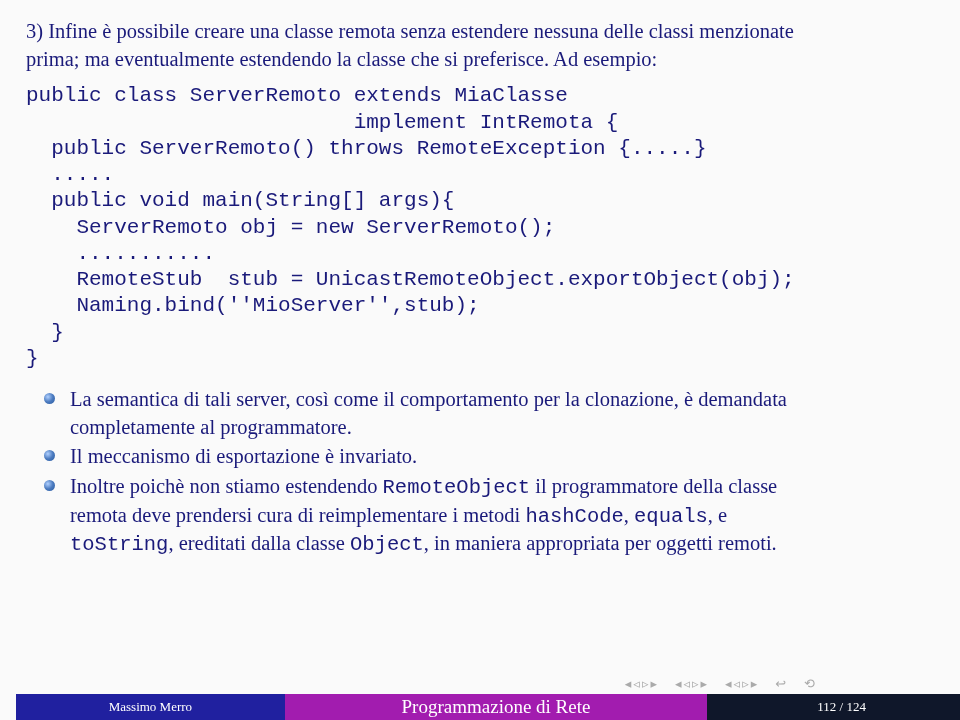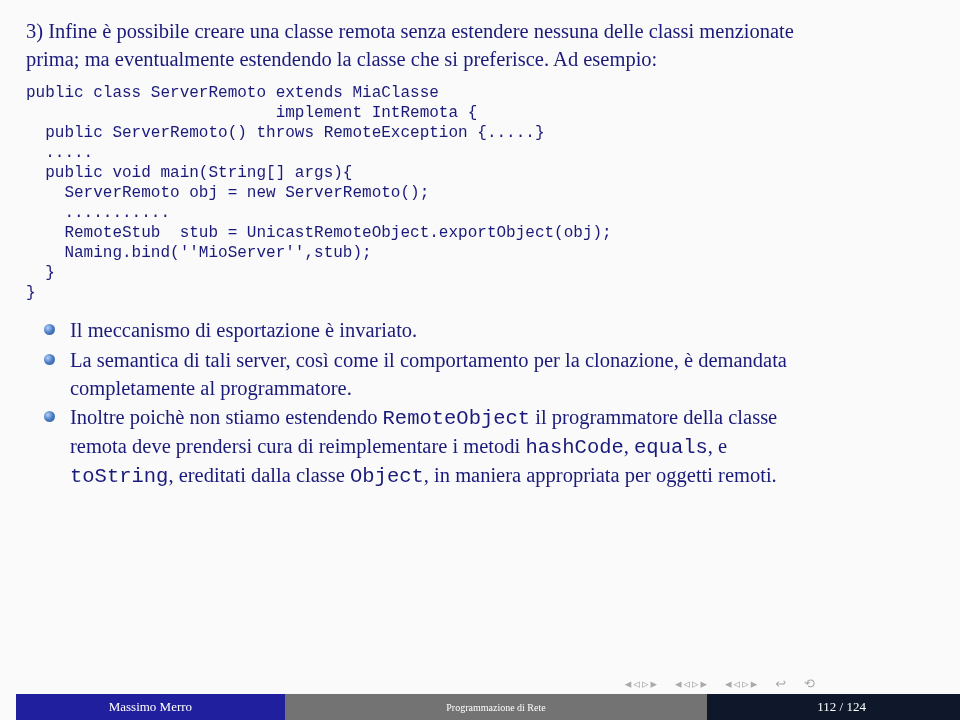--- a/index.html
+++ b/index.html
@@ -21,21 +21,21 @@
     color: #1a1a7a;
     font-size: 20.5px;
     line-height: 1.35;
   }
   .intro {
     margin-bottom: 10px;
   }
   .code {
     font-family: 'Courier New', Courier, monospace;
     color: #1a1a7a;
-    font-size: 16px;
+    font-size: 21px;
     line-height: 1.25;
     white-space: pre;
     margin: 6px 0 14px 0;
   }
   .bullets {
     margin-top: 6px;
     padding-left: 44px;
   }
   .bullet {
     position: relative;
@@ -70,23 +70,23 @@
     flex: 0 0 28%;
     background: #20209f;
     color: #fff;
     font-size: 13px;
     display: flex;
     align-items: center;
     justify-content: center;
   }
   .footer-mid {
     flex: 0 0 44%;
-    background: #737373;
+    background: #a21caf;
     color: #fff;
-    font-size: 10px;
+    font-size: 19px;
     display: flex;
     align-items: center;
     justify-content: center;
   }
   .footer-right {
     flex: 0 0 28%;
     background: #0f172a;
     color: #fff;
     font-size: 13px;
     display: flex;
@@ -126,22 +126,22 @@
   .....
   public void main(String[] args){
     ServerRemoto obj = new ServerRemoto();
     ...........
     RemoteStub  stub = UnicastRemoteObject.exportObject(obj);
     Naming.bind(''MioServer'',stub);
   }
 }</div>
 
   <div class="bullets" id="bullets">
+      <div class="bullet"><span class="bullet-dot"></span><span>La semantica di tali server, così come il comportamento per la clonazione, è demandata completamente al programmatore.</span></div>
       <div class="bullet"><span class="bullet-dot"></span><span>Il meccanismo di esportazione è invariato.</span></div>
-      <div class="bullet"><span class="bullet-dot"></span><span>La semantica di tali server, così come il comportamento per la clonazione, è demandata completamente al programmatore.</span></div>
       <div class="bullet"><span class="bullet-dot"></span><span>Inoltre poichè non stiamo estendendo </span><span class="tt">RemoteObject</span><span> il programmatore della classe remota deve prendersi cura di reimplementare i metodi </span><span class="tt">hashCode</span><span>, </span><span class="tt">equals</span><span>, e </span><span class="tt">toString</span><span>, ereditati dalla classe </span><span class="tt">Object</span><span>, in maniera appropriata per oggetti remoti.</span></div>
     </div>
 
   <div class="navbar">
     <span class="nav-group">
       <span class="nav-icon">◂</span>
       <span class="nav-icon">◃</span>
       <span class="nav-icon">▹</span>
       <span class="nav-icon">▸</span>
     </span>

